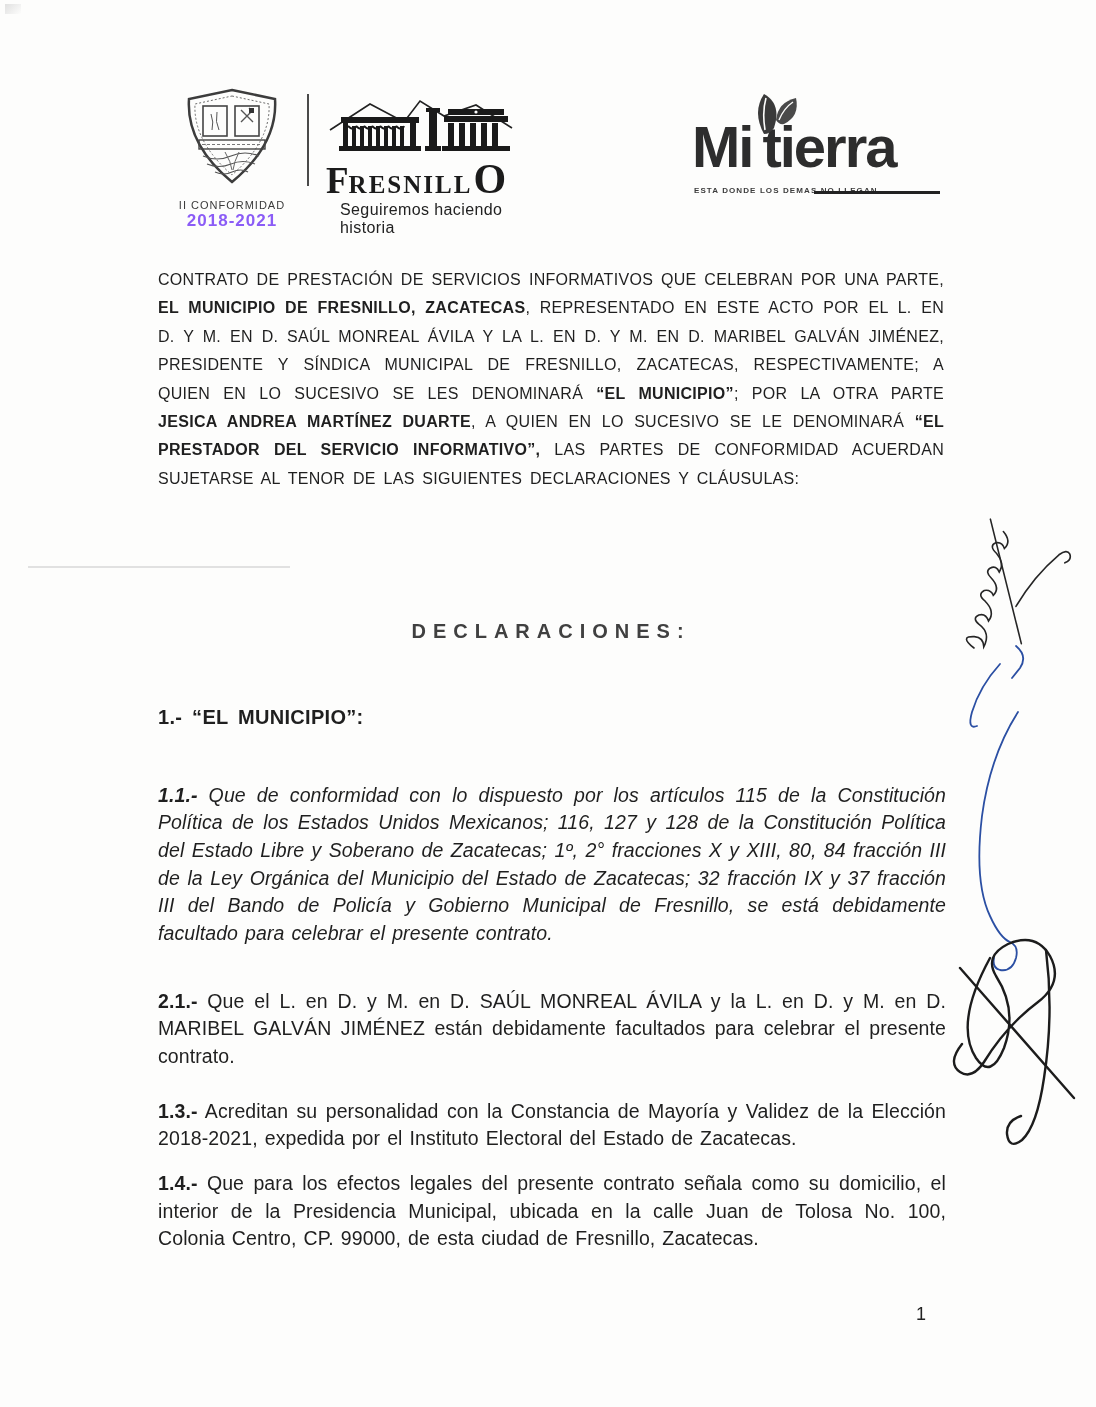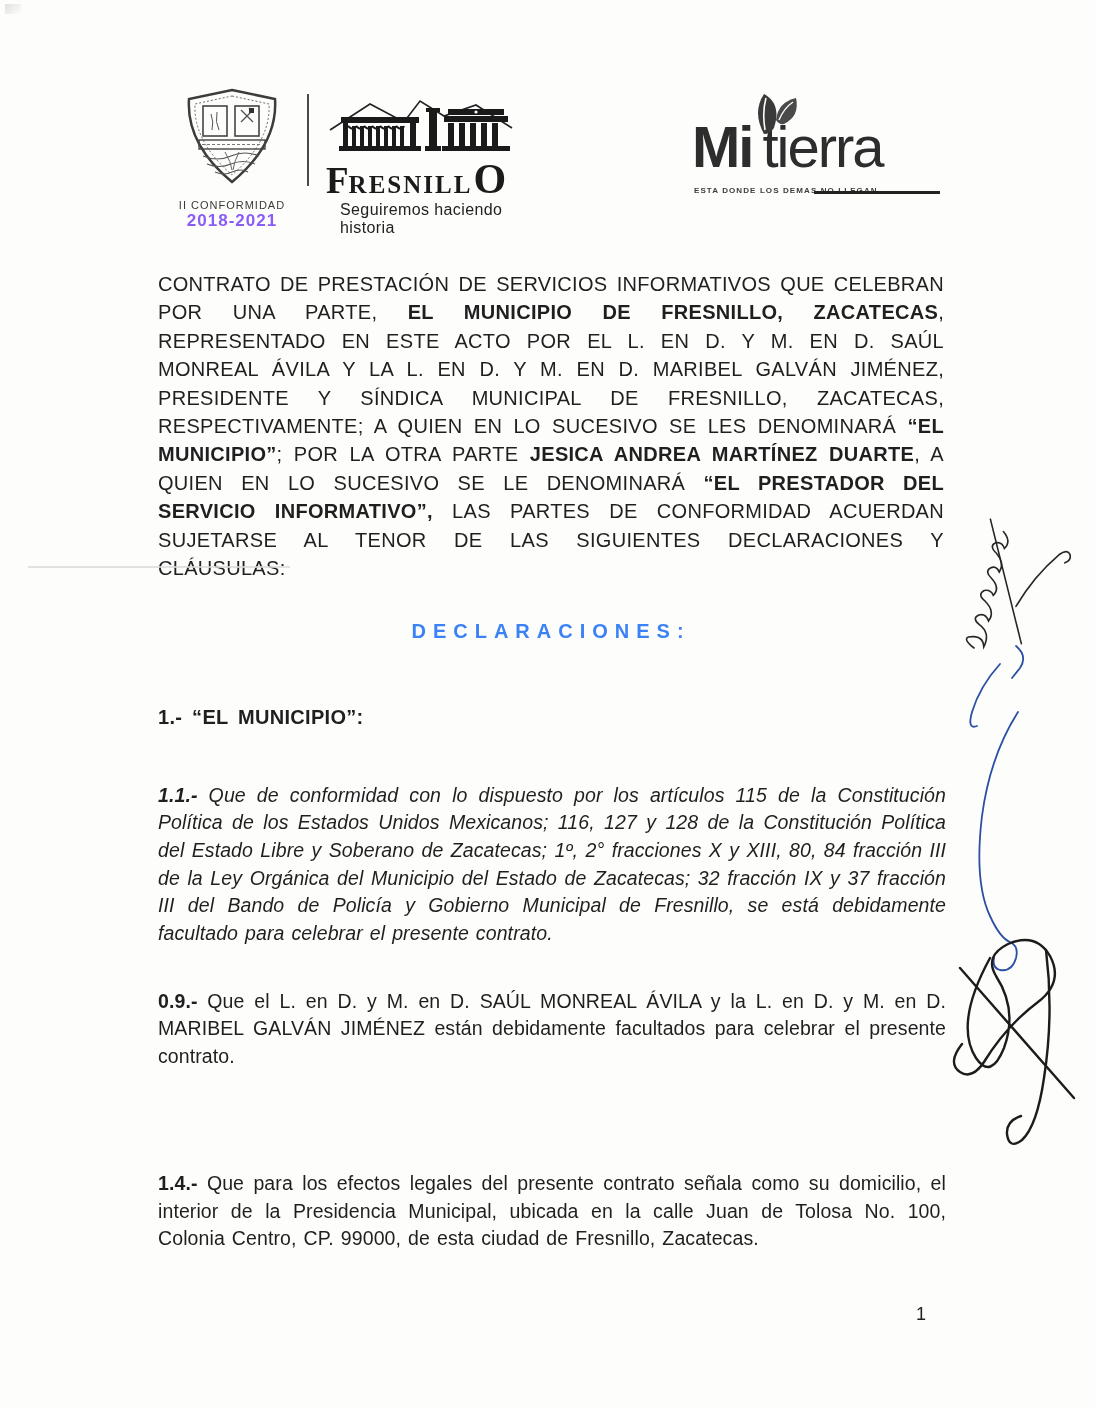--- a/index.html
+++ b/index.html
@@ -17,31 +17,31 @@
   .fresnillo-word{display:flex;align-items:baseline;color:#1b1b1b;
     font-family:"Liberation Serif",serif;line-height:1;margin-top:-4px;}
   .fresnillo-word .cap-f{font-size:37px;font-weight:700;}
   .fresnillo-word .mid{font-size:25px;font-weight:700;letter-spacing:2px;}
   .fresnillo-word .cap-o{font-size:42px;font-weight:700;margin-left:1px;}
   .fresnillo-tagline{font-size:16px;color:#222;margin:1px 0 0 14px;letter-spacing:.4px;}
   .mitierra{position:absolute;left:686px;top:90px;width:270px;height:118px;}
   .mitierra-row{position:absolute;left:6px;top:28px;display:flex;align-items:flex-start;
     color:#2d2d2d;line-height:1;}
   .mitierra-mi{font-size:58px;font-weight:700;letter-spacing:-2px;}
-  .mitierra-tierra{font-size:58px;font-weight:400;letter-spacing:-2px;margin-left:10px;}
+  .mitierra-tierra{font-size:58px;font-weight:700;letter-spacing:-2px;margin-left:10px;}
   .mitierra-leaf{position:absolute;left:48px;top:-4px;}
   .mitierra-tagline{position:absolute;left:8px;top:96px;font-size:8px;font-weight:700;
     letter-spacing:1.1px;color:#3c3c3c;white-space:nowrap;}
   .mitierra-underline{position:absolute;left:128px;top:101px;width:126px;height:3px;background:#222;}
   
   .intro{position:absolute;left:158px;top:250px;width:786px;
-    font-size:20px;line-height:28.4px;text-align:justify;letter-spacing:.3px;word-spacing:3px;}
+    font-size:16px;line-height:28.4px;text-align:justify;letter-spacing:.3px;word-spacing:3px;}
   .b{font-weight:700;}
   .decl-heading{position:absolute;left:158px;top:620px;width:786px;text-align:center;
-    font-size:20px;font-weight:700;letter-spacing:7px;color:#3b82f6;}
+    font-size:20px;font-weight:700;letter-spacing:7px;color:#404040;}
   .sec-title{position:absolute;left:158px;top:706px;font-size:20px;font-weight:700;
     word-spacing:4px;letter-spacing:.3px;}
   .clause{position:absolute;left:158px;width:788px;font-size:19.5px;line-height:27.7px;
     text-align:justify;letter-spacing:.1px;word-spacing:1.5px;}
   .c11{top:762px;font-style:italic;} .c12{top:968px;} .c13{top:1078px;} .c14{top:1163px;margin-top:7px;}
   .pagenum{position:absolute;left:916px;top:1304px;font-size:18px;color:#222;}
   
   .scan-line{position:absolute;left:28px;top:566px;width:262px;height:2px;
     background:#dadada;opacity:.8;}
   .corner-mark{position:absolute;left:5px;top:4px;width:16px;height:10px;
@@ -130,21 +130,22 @@
     <div class="mitierra-underline"></div>
   </div>
 
   <p class="intro"><span>CONTRATO DE PRESTACIÓN DE SERVICIOS INFORMATIVOS QUE CELEBRAN POR UNA PARTE, </span><span class="b">EL MUNICIPIO DE FRESNILLO,  ZACATECAS</span><span>, REPRESENTADO EN ESTE ACTO POR EL L. EN D. Y M. EN D. SAÚL MONREAL ÁVILA Y LA L. EN D. Y M. EN D. MARIBEL GALVÁN JIMÉNEZ, PRESIDENTE Y SÍNDICA MUNICIPAL DE FRESNILLO, ZACATECAS, RESPECTIVAMENTE; A QUIEN EN LO SUCESIVO SE LES DENOMINARÁ </span><span class="b">“EL MUNICIPIO”</span><span>; POR LA OTRA PARTE </span><span class="b">JESICA ANDREA MARTÍNEZ DUARTE</span><span>, A QUIEN EN LO SUCESIVO SE LE DENOMINARÁ </span><span class="b">“EL PRESTADOR DEL SERVICIO INFORMATIVO”,</span><span> LAS PARTES DE CONFORMIDAD ACUERDAN SUJETARSE AL TENOR DE LAS SIGUIENTES DECLARACIONES Y CLÁUSULAS:</span></p>
 
   <div class="decl-heading">DECLARACIONES:</div>
 
   <div class="sec-title"><span class="b">1.- “EL  MUNICIPIO”:</span></div>
 
   <p class="clause c11"><span class="b">1.1.-</span><span> Que de conformidad con lo dispuesto por los artículos 115 de la Constitución Política de los Estados Unidos Mexicanos; 116, 127 y 128 de la Constitución Política del Estado Libre y Soberano de Zacatecas; 1º, 2° fracciones X y XIII, 80, 84 fracción III de la Ley Orgánica del Municipio del Estado de Zacatecas;  32 fracción IX y 37 fracción III del Bando de Policía y Gobierno Municipal de Fresnillo, se está debidamente facultado para celebrar el presente contrato.</span></p>
-  <p class="clause c12"><span class="b">0.9.-</span><span> Que el L. en D. y M. en D. SAÚL MONREAL ÁVILA y la L. en D. y M. en D. MARIBEL GALVÁN JIMÉNEZ están debidamente facultados para celebrar el presente contrato.</span></p>
+  <p class="clause c12"><span class="b">2.1.-</span><span> Que el L. en D. y M. en D. SAÚL MONREAL ÁVILA y la L. en D. y M. en D. MARIBEL GALVÁN JIMÉNEZ están debidamente facultados para celebrar el presente contrato.</span></p>
+  <p class="clause c13"><span class="b">1.3.-</span><span> Acreditan su personalidad con la Constancia de Mayoría y Validez de la Elección 2018-2021,  expedida por el Instituto Electoral del Estado de Zacatecas.</span></p>
   <p class="clause c14"><span class="b">1.4.-</span><span> Que para los efectos legales del presente contrato señala como su domicilio, el interior de la Presidencia Municipal, ubicada en la calle Juan de Tolosa No. 100, Colonia Centro, CP. 99000,  de esta ciudad de Fresnillo, Zacatecas.</span></p>
 
   <div class="scan-line"></div>
 
   <svg class="signature" viewBox="0 0 168 880">
 
     <g transform="translate(46,198) rotate(-73)" stroke="#262626" fill="none" stroke-width="1.6" stroke-linecap="round">
       <path d="M0,0 q7,-18 11,-3 q2,9 -7,12 q15,3 20,-11 q4,-9 9,-3 q4,6 -3,11 q11,4 18,-9 q4,-10 10,-4 q3,6 -2,10 q9,5 16,-7 q4,-8 9,-4 q5,5 -1,10 q10,3 17,-8 q5,-10 10,-4 q3,6 -3,10 q9,5 16,-6"></path>
       <path d="M128,-22 L18,44"></path>
       <path d="M52,28 q34,8 62,26 q8,6 4,10 q-5,4 -10,-2"></path>

